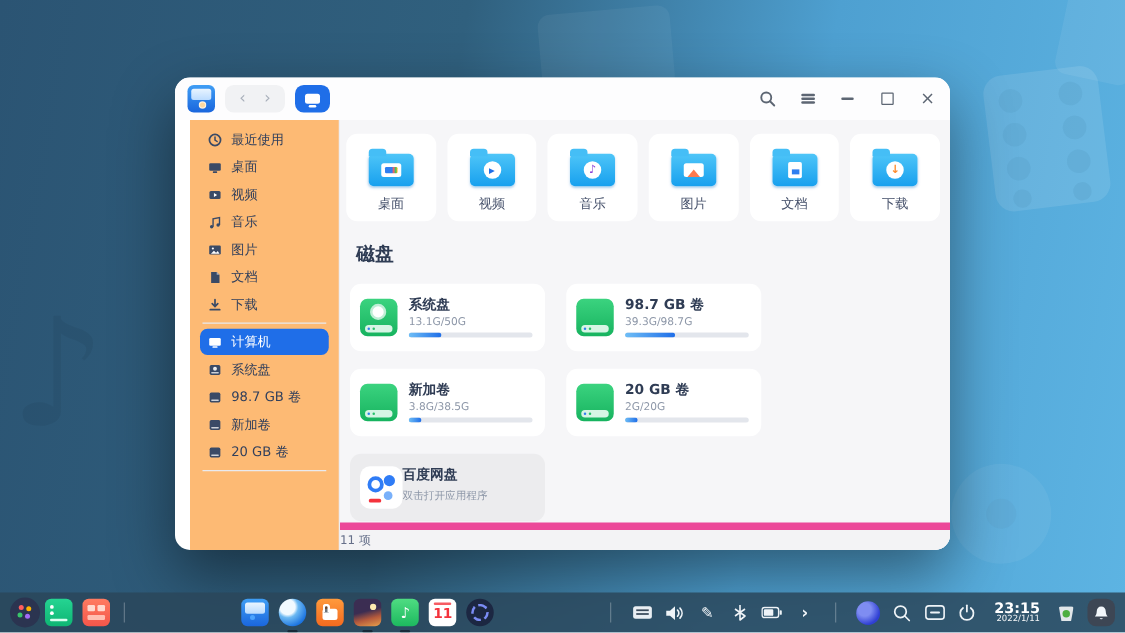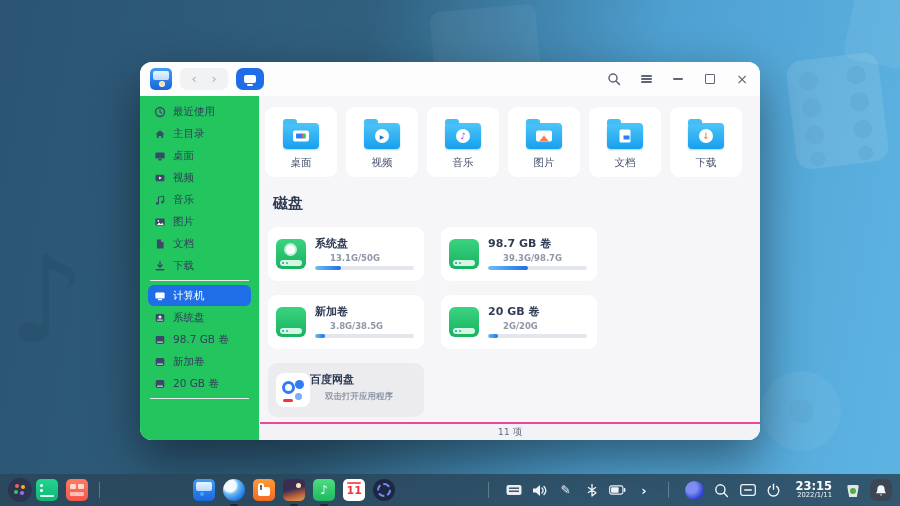--- a/index.html
+++ b/index.html
@@ -30,22 +30,22 @@
   .viewbtn .mon{width:12px;height:8px;border-radius:2px;background:#fff;position:relative;}
   .viewbtn .mon::after{content:"";position:absolute;left:3px;bottom:-3px;width:6px;height:2px;background:#fff;border-radius:1px;}
   .tb-right{margin-left:auto;display:flex;align-items:center;gap:16px;color:#5d6673;}
   .tb-ic{width:16px;height:16px;display:flex;align-items:center;justify-content:center;font-size:13px;}
   .menu-ic span{display:block;width:11px;height:1.5px;background:#5d6673;margin:1.6px 0;border-radius:1px;}
   .min-ic{width:10px;height:1.6px;background:#5d6673;border-radius:1px;}
   .max-ic{width:8px;height:8px;border:1.4px solid #5d6673;border-radius:1px;}
   .close-ic{font-size:14px;line-height:1;color:#5d6673;}
   .winbody{flex:1;display:flex;min-height:0;}
   
-  .sidebar{width:120px;flex:0 0 120px;background:#22c55e;border-right:1px solid #ededf1;
-    padding:5px 8px;box-sizing:border-box;overflow:hidden;}
+  .sidebar{width:120px;flex:0 0 120px;background:#fdba74;border-right:1px solid #ededf1;
+    padding:5px 8px;box-sizing:border-box;overflow:hidden;margin-left:12px;}
   .si{display:flex;align-items:center;gap:7px;height:21px;margin-bottom:1px;border-radius:6px;
     padding:0 6px;color:#32405c;font-size:10.5px;white-space:nowrap;}
   .si .ic{width:12px;height:12px;flex:0 0 12px;display:flex;color:#3a4a66;}
   .si.sel{background:#1f6ee8;color:#fff;}
   .si.sel .ic{color:#fff;}
   .sdiv{height:1px;background:#e9eaee;margin:4px 2px;}
   
   .main{flex:1;background:#f6f6f8;display:flex;flex-direction:column;min-width:0;}
   .scroll{flex:1;padding:11px 8px 0 5px;overflow:hidden;}
   .folders{display:flex;gap:9px;}
@@ -75,32 +75,32 @@
     align-items:center;padding:0 10px 0 8px;box-sizing:border-box;gap:9px;}
   .drive{width:30px;height:30px;border-radius:6px;position:relative;flex:0 0 30px;
     background:linear-gradient(180deg,#3bd37f,#17b35f);}
   .drive .stripe{position:absolute;left:4px;bottom:3px;width:22px;height:6px;border-radius:3px;
     background:#d6f5e4;}
   .drive .stripe::before{content:"";position:absolute;left:2px;top:2px;width:2px;height:2px;border-radius:50%;background:#2f7ff0;box-shadow:4px 0 0 #27c06a;}
   .drive.sys::after{content:"";position:absolute;left:8px;top:4px;width:13px;height:13px;
     border-radius:50%;background:#fff;border:2px solid #bfeed6;box-sizing:border-box;}
   .dinfo{flex:1;min-width:0;}
   .dname{font-size:11px;font-weight:700;color:#2f3c54;line-height:1.1;}
-  .dusage{font-size:8.5px;color:#8d97a8;margin:2px 15px 3px;font-weight:bold;}
+  .dusage{font-size:8.5px;color:#8d97a8;margin:2px 0 3px;}
   .track{height:4px;border-radius:2px;background:#e3e6ec;overflow:hidden;}
   .fill{height:100%;border-radius:2px;background:linear-gradient(90deg,#6fbef6,#1f6ee8);}
   .appcard{width:156px;height:54px;background:#ececee;border-radius:9px;display:flex;
     align-items:center;padding:0 8px;box-sizing:border-box;margin:14px 0 0 3px;}
   .baidu{width:34px;height:34px;background:#fff;border-radius:8px;position:relative;flex:0 0 34px;}
   .baidu .c1{position:absolute;left:6px;top:8px;width:12px;height:12px;border:3.5px solid #2f7cf6;border-radius:50%;box-sizing:border-box;width:13px;height:13px;}
   .baidu .c2{position:absolute;right:6px;top:7px;width:9px;height:9px;background:#2f7cf6;border-radius:50%;}
   .baidu .c3{position:absolute;right:8px;bottom:7px;width:7px;height:7px;background:#79b0fa;border-radius:50%;}
   .baidu .bar{position:absolute;left:7px;bottom:5px;width:10px;height:3px;background:#f4333c;border-radius:2px;}
-  .statusbar{flex:0 0 16px;background:#f3f3f5;border-top:2px solid #ec4899;display:flex;
-    align-items:center;justify-content:center;font-size:9.5px;color:#66708a;}
+  .statusbar{flex:0 0 16px;background:#f3f3f5;border-top:6px solid #ec4899;display:flex;
+    align-items:center;justify-content:flex-start;font-size:9.5px;color:#66708a;}
   
   .taskbar{position:absolute;left:0;right:0;bottom:0;height:32px;
     background:rgba(42,71,91,.85);display:flex;align-items:center;padding:0 8px;box-sizing:border-box;}
   .tsep{width:1px;height:16px;background:rgba(255,255,255,.25);margin:0 7px;flex:0 0 1px;}
   .dock-ic{width:22px;height:22px;border-radius:5px;margin:0 4px;position:relative;flex:0 0 22px;}
   .run::after{content:"";position:absolute;left:50%;transform:translateX(-50%);bottom:-5px;
     width:8px;height:2px;border-radius:1px;background:rgba(10,20,30,.6);}
   .run.active::after{background:#4aa3ff;}
   .launcher{width:24px;height:24px;border-radius:50%;background:#2b3450;position:relative;}
   .launcher i{position:absolute;width:4px;height:4px;border-radius:50%;background:#ff5d5d;
@@ -217,28 +217,20 @@
             <svg viewBox="0 0 14 14" width="12" height="12">
               <circle cx="7" cy="7" r="5.2" fill="none" stroke="currentColor" stroke-width="1.6"></circle>
               <path d="M7 4.2V7l2 1.4" fill="none" stroke="currentColor" stroke-width="1.4" stroke-linecap="round"></path>
             </svg>
           </span>
         <span>最近使用</span>
       </div>
       <div class="si">
         <span class="ic">
             <svg viewBox="0 0 14 14" width="12" height="12">
-              <path d="M1.8 7.4 7 2.6l5.2 4.8h-1.5v4.4H8.6V9.2H5.4v2.6H3.3V7.4z" fill="currentColor"></path>
-            </svg>
-          </span>
-        <span>主目录</span>
-      </div>
-      <div class="si">
-        <span class="ic">
-            <svg viewBox="0 0 14 14" width="12" height="12">
               <rect x="1.6" y="3" width="10.8" height="7" rx="1.2" fill="currentColor"></rect>
               <rect x="5" y="10.6" width="4" height="1.6" rx="0.5" fill="currentColor"></rect>
             </svg>
           </span>
         <span>桌面</span>
       </div>
       <div class="si">
         <span class="ic">
             <svg viewBox="0 0 14 14" width="12" height="12">
               <rect x="1.8" y="3.2" width="10.4" height="7.6" rx="1.4" fill="currentColor"></rect>

